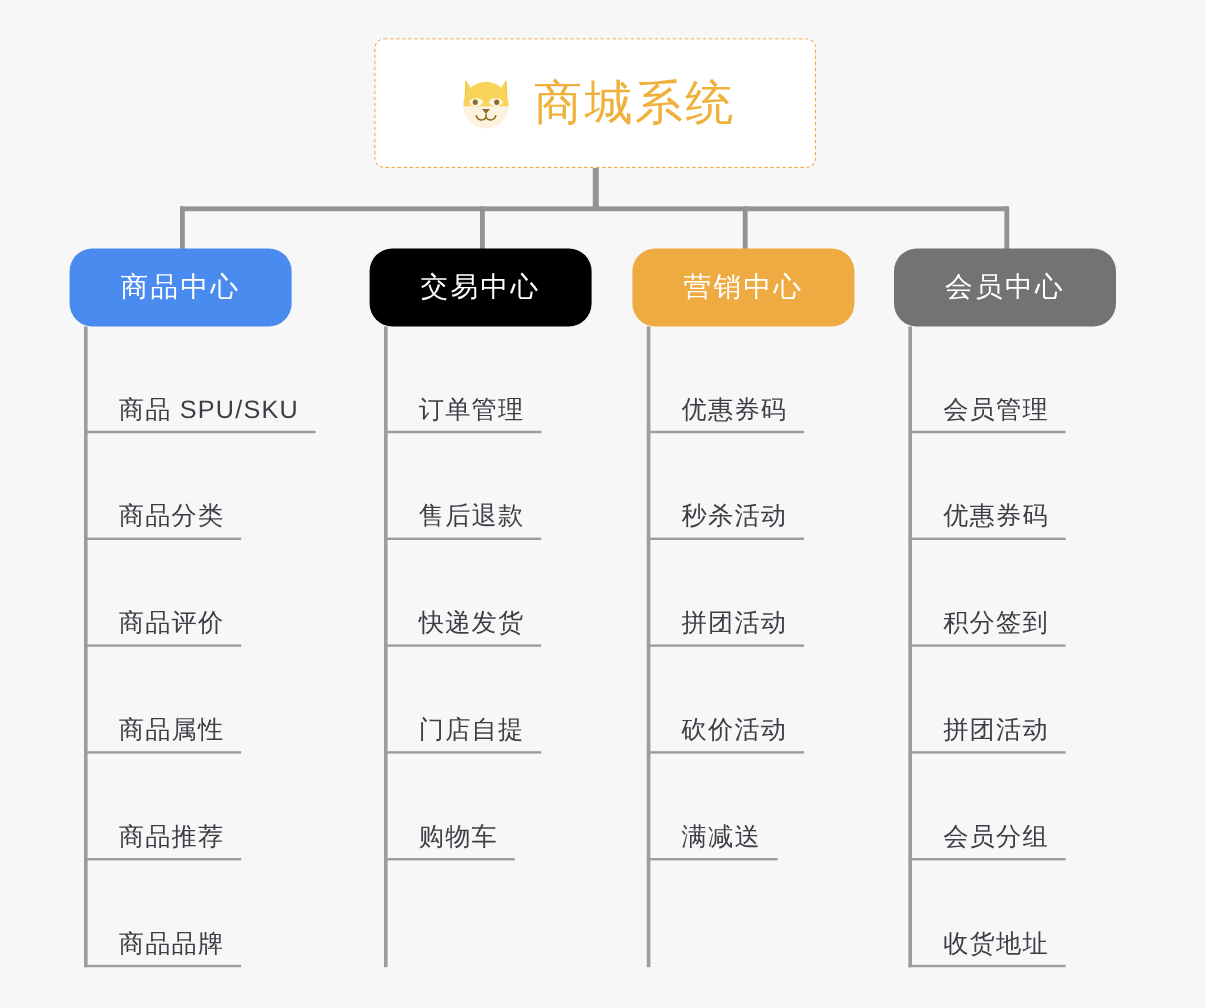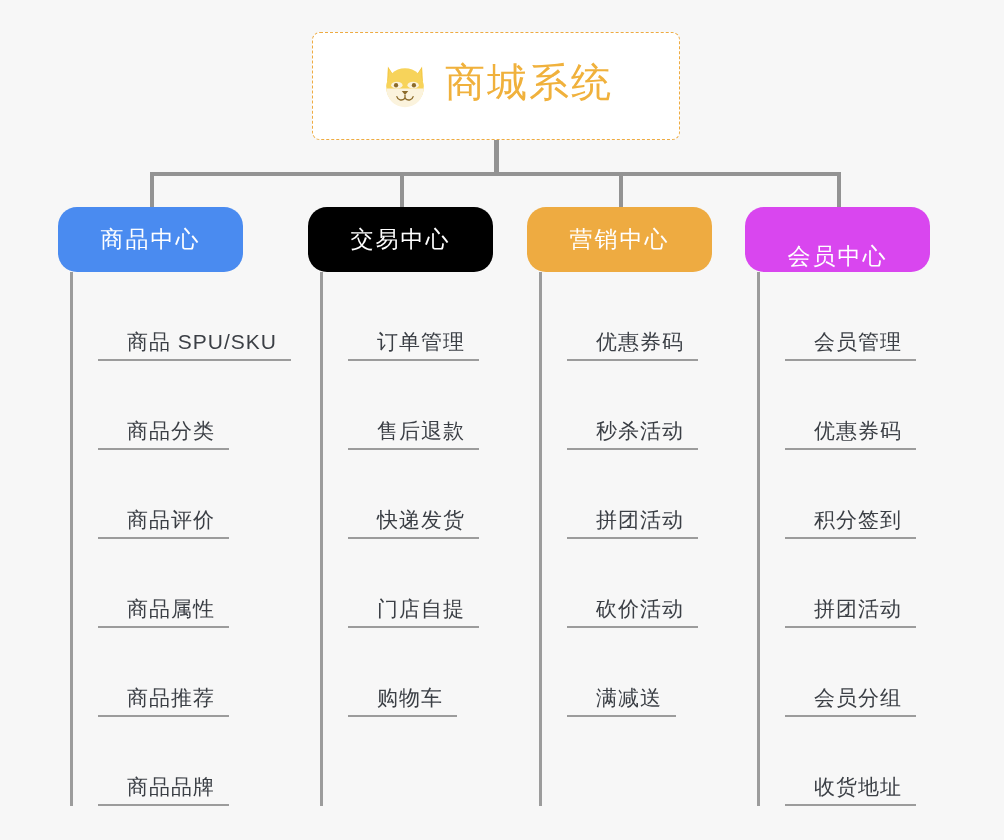--- a/index.html
+++ b/index.html
@@ -36,21 +36,20 @@
     align-items: center;
     justify-content: center;
     gap: 14px;
   }
   .root-label {
     font-size: 40px;
     color: #f0b13c;
     letter-spacing: 2px;
     line-height: 1;
     white-space: nowrap;
-    font-family: Liberation Mono, monospace;
   }
   .shiba {
     width: 52px;
     height: 52px;
     flex: 0 0 auto;
     display: block;
   }
 
   
   .line {
@@ -87,21 +86,20 @@
     width: 3px;
     background: #9c9c9c;
   }
   .leaf-item {
     position: relative;
     height: 89px;
     box-sizing: border-box;
     display: flex;
     align-items: flex-end;
     padding-left: 29px;
-    margin-left: 28px;
   }
   .leaf-inner {
     display: inline-block;
     border-bottom: 2px solid #9c9c9c;
     padding: 0 14px 6px 0;
     margin-left: -29px;
     padding-left: 29px;
   }
   .leaf-text {
     font-size: 21px;
@@ -148,21 +146,21 @@
 
   <div class="cat-box" id="cat0" style="left: 58px; top: 207px; background: rgb(74, 139, 240);">
     <span>商品中心</span>
   </div>
   <div class="cat-box" id="cat1" style="left: 308px; top: 207px; background: #000000;">
     <span>交易中心</span>
   </div>
   <div class="cat-box" id="cat2" style="left: 527px; top: 207px; background: rgb(238, 171, 65);">
     <span>营销中心</span>
   </div>
-  <div class="cat-box" id="cat3" style="left: 745px; top: 207px; background: #d946ef; align-items: flex-end;">
+  <div class="cat-box" id="cat3" style="left: 745px; top: 207px; background: #737373;">
     <span>会员中心</span>
   </div>
 
   <div class="leaf-col" id="col0" style="left:70px;">
     <div class="leaf-spine" style="height:534px;"></div>
     <div class="leaf-item">
         <span class="leaf-inner"><span class="leaf-text">商品 SPU/SKU</span></span>
       </div>
     <div class="leaf-item">
         <span class="leaf-inner"><span class="leaf-text">商品分类</span></span>

